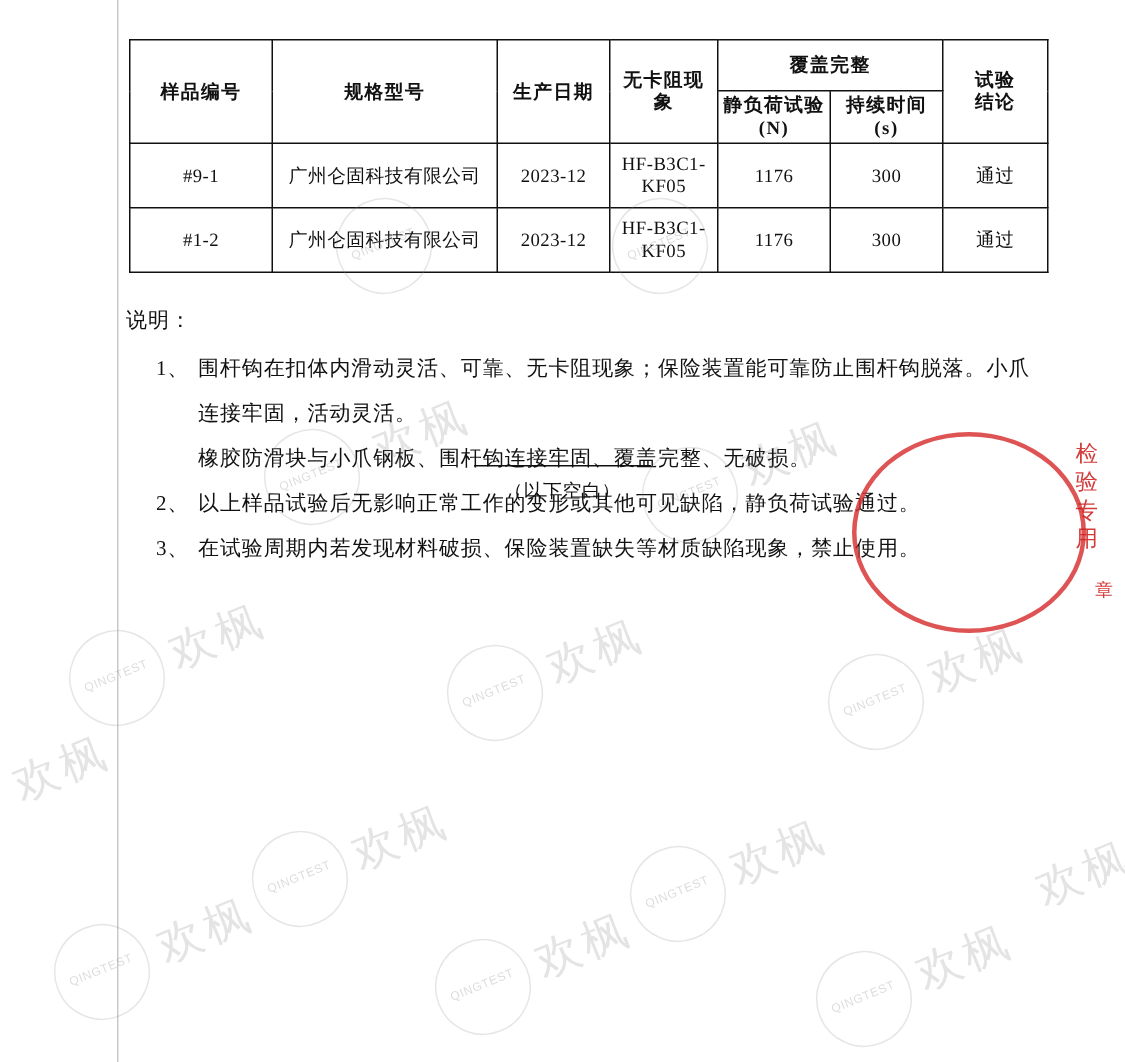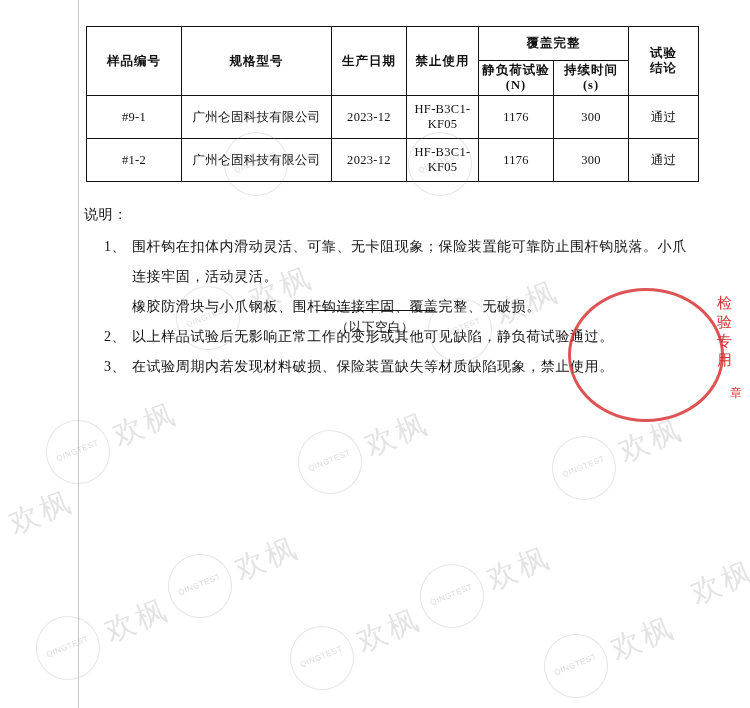--- a/index.html
+++ b/index.html
@@ -204,21 +204,21 @@
         <col style="width:72px">
         <col style="width:75px">
         <col style="width:75px">
         <col style="width:70px">
       </colgroup>
       <thead>
         <tr class="row-head-tall">
           <th rowspan="2">样品编号</th>
           <th rowspan="2">规格型号</th>
           <th rowspan="2">生产日期</th>
-          <th rowspan="2">禁止使用</th>
+          <th rowspan="2">无卡阻现象</th>
           <th colspan="2">覆盖完整</th>
           <th rowspan="2" class="th-two-line">
             <span>试验</span><br>
             <span>结论</span>
           </th>
         </tr>
         <tr class="row-head-sub">
           <th class="th-two-line">
             <span>静负荷试验</span><br>
             <span>(N)</span>

